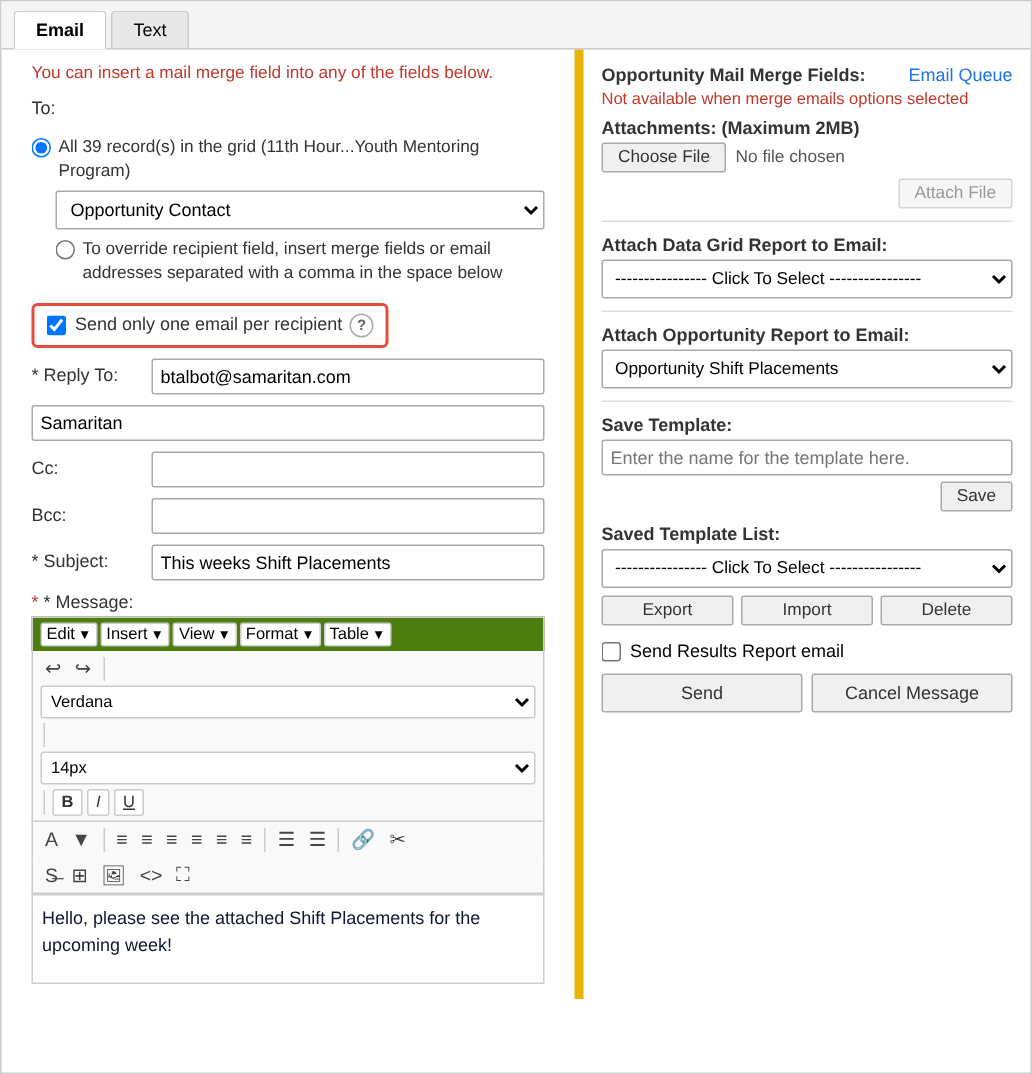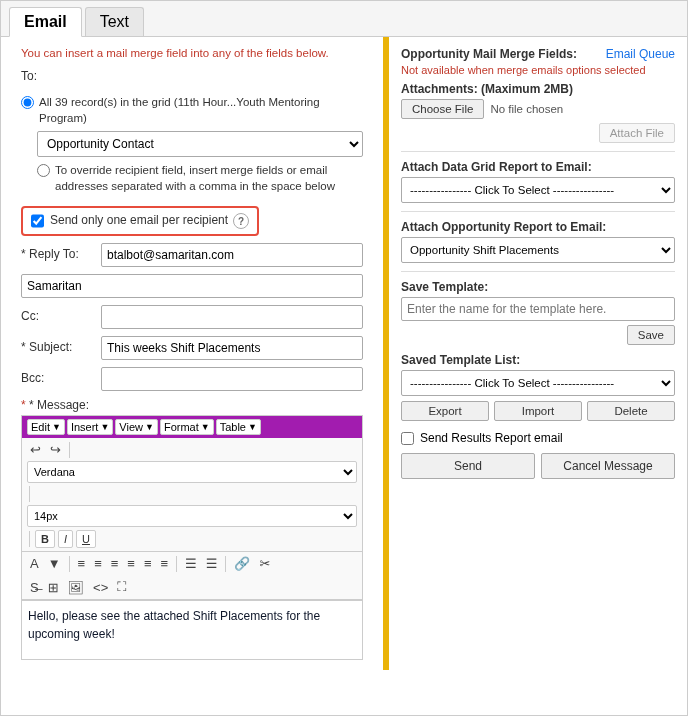--- a/index.html
+++ b/index.html
@@ -22,21 +22,21 @@
       border-bottom: 1px solid #ccc;
       background: #f5f5f5;
       padding: 6px 8px 0;
     }
     .tab {
       padding: 5px 14px;
       border: 1px solid #ccc;
       border-bottom: none;
       background: #e8e8e8;
       cursor: pointer;
-      font-size: 16px;
+      font-size: 12px;
       margin-right: 3px;
       border-radius: 3px 3px 0 0;
     }
     .tab.active {
       background: #fff;
       border-bottom: 1px solid #fff;
       margin-bottom: -1px;
       font-weight: bold;
     }
     .main-content {
@@ -141,21 +141,21 @@
       border-radius: 50%;
       border: 1px solid #aaa;
       font-size: 10px;
       color: #666;
       margin-left: 5px;
       cursor: pointer;
       font-weight: bold;
     }
     .toolbar {
       border: 1px solid #ccc;
-      background: #a21caf;
+      background: #4d7c0f;
       padding: 3px 5px;
       display: flex;
       flex-wrap: wrap;
       align-items: center;
       gap: 2px;
       border-bottom: none;
     }
     .toolbar-btn {
       padding: 2px 5px;
       font-size: 11px;
@@ -399,31 +399,31 @@
       
       <div class="form-row">
         <span class="form-label">Cc:</span>
         <div class="form-field">
           <input type="text" style="">
         </div>
       </div>
 
       
       <div class="form-row">
+        <span class="form-label">Bcc:</span>
+        <div class="form-field">
+          <input type="text" style="">
+        </div>
+      </div>
+
+      
+      <div class="form-row">
         <span class="form-label">* Subject:</span>
         <div class="form-field">
           <input type="text" value="This weeks Shift Placements" style="">
-        </div>
-      </div>
-
-      
-      <div class="form-row">
-        <span class="form-label">Bcc:</span>
-        <div class="form-field">
-          <input type="text" style="">
         </div>
       </div>
 
       
       <div class="message-label required">* Message:</div>
 
       
       <div class="toolbar">
         <span class="toolbar-dropdown">
             <span>Edit</span>

